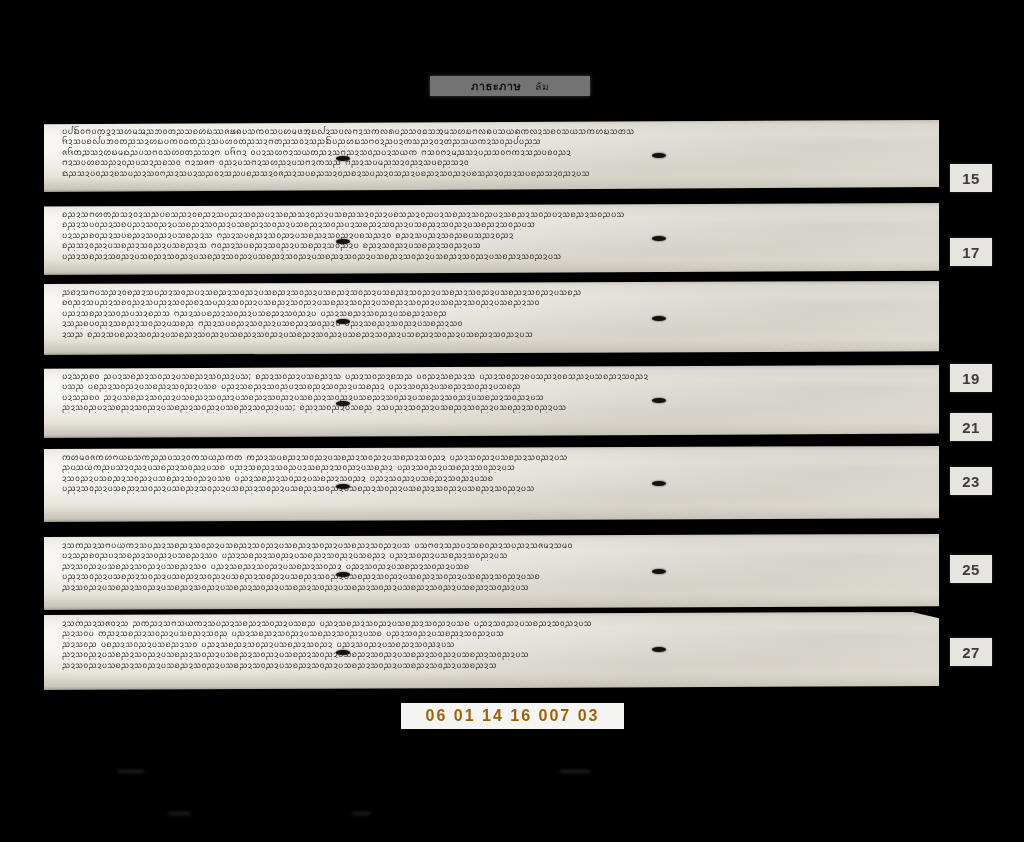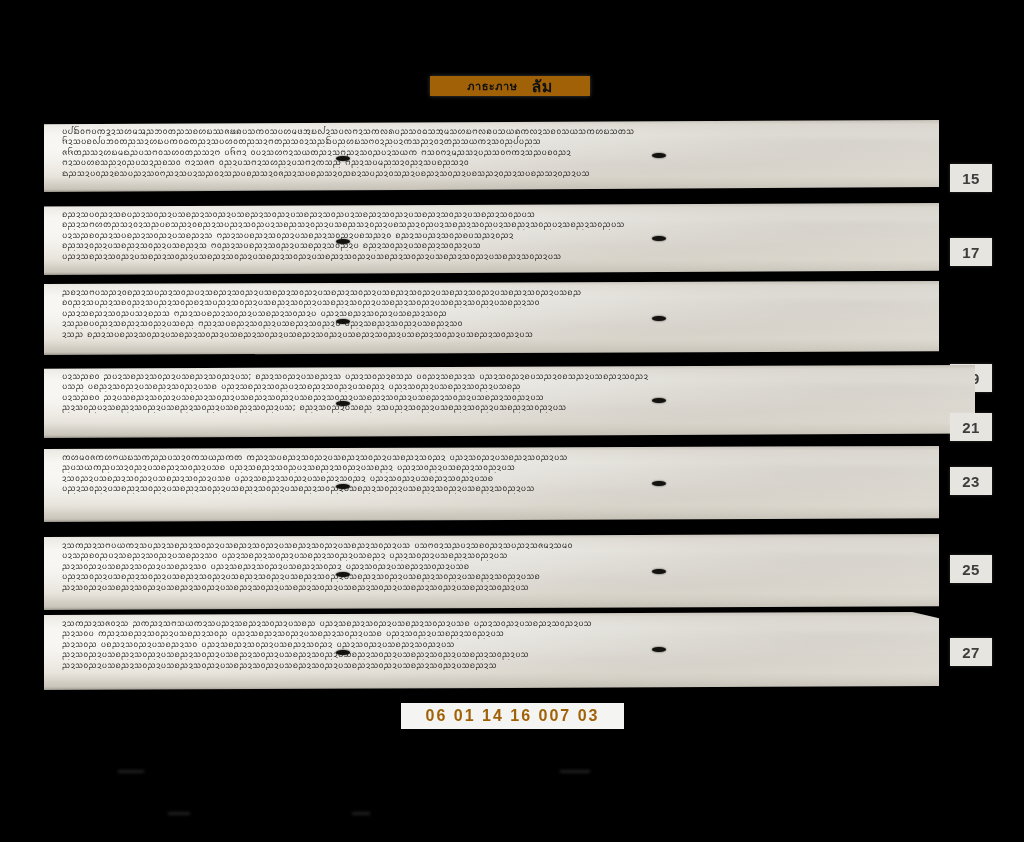--- a/index.html
+++ b/index.html
@@ -21,37 +21,37 @@
     background: #000000;
   }
 
   
   .header-label {
     position: absolute;
     left: 430px;
     top: 76px;
     width: 160px;
     height: 20px;
-    background: #a16207;
+    background: #737373;
     color: #111;
     font-size: 11px;
     letter-spacing: 0.5px;
     display: flex;
     align-items: center;
     justify-content: center;
     box-shadow: 0 0 4px rgba(255,255,255,0.25);
   }
   .header-label .hdr-left {
     font-size: 11px;
     font-weight: bold;
     margin-right: 14px;
   }
   .header-label .hdr-right {
-    font-size: 16px;
-    font-weight: bold;
+    font-size: 10px;
+    font-weight: normal;
   }
 
   
   .caption-label {
     position: absolute;
     left: 401px;
     top: 703px;
     width: 223px;
     height: 26px;
     background: #f4f4f2;
@@ -172,22 +172,22 @@
       <span class="ln">ᨻᨯᩈᨷᩉᨧᩈᨬᨯᩅᨬᨷᩈᨯᨬᨧᩈᩅ        ᨻᨯᩈᨩᨻ  ᩅᨬᨯᨷᩈᨻᨯᩈᩉᨬᨯᨷᩈᨻᨯᨠᩈᨬ        ᨻᨬᨯᩈᨷᨾᨬᩈᨯᩅᨬᨯᩈᨷᨧᨬᩈᨯᩅ</span>
       <span class="ln">ᨳᨬᩈᨯᨷᩅᨬᨯᨧᩈᨷᨬᨯᩈᩅᨻᨬᨯᩈᨷᨯᩈᨬᩅᨯᩈᨬᨷᨧᨬᩈᨯᩅᨩᨬᨯᩈᨷᨧᨬᩈᨯᩅᨬᨧᨯᩈᨷᨬᨯᩅᩈᨬᨯᨷᨧᨬᨯᩈᩅᨬᨯᨷᨧᩈᨬᨯᩅᨬᨯᩈᨷᨧᨬᩈᨯᩅᨬᨯᨷᩈ</span>
     </div>
     <div class="hole left" style="top:36px;"></div>
     <div class="hole right" style="top:33px;"></div>
   </div>
   <div class="folio" style="top:164px;">15</div>
 
   <div class="leaf" style="top:203px; height:72px; clip-path: polygon(0% 5%, 100% 0%, 100% 94%, 0% 100%);">
     <div class="script">
+      <span class="ln">ᨧᨬᨯᩈᨻᩉᨲᨬᩈᨯᩅᨯᩈᨬᨷᨧᩈᨬᨯᩅᨧᨬᨯᩈᨷᨬᨯᩈᩅᨬᨷᨯᩈᨧᨬᩈᨯᩅᨬᨯᨷᩈᨧᨬᩈᨯᩅᨬᨯᨷᨧᩈᨬᨯᩅᨬᨷᨯᩈᨧᨬᨯᩈᩅᨬᨷᨯᩈᨧᨬᨯᩈᩅᨬᨷᨯᩈᨧᨬᨯᩈᩅᨬᨷᩈ</span>
       <span class="ln">ᨧᨬᨯᩈᨷᩅᨬᨯᩈᨧᨷᨬᨯᩈᩅᨬᨯᨷᩈᨧᨬᨯᩈᩅᨬᨯᨷᩈᨧᨬᨯᩈᩅᨬᨯᨷᩈᨧᨬᨯᩈᩅᨬᨷᨯᩈᨧᨬᨯᩈᩅᨬᨯᨷᩈᨧᨬᨯᩈᩅᨬᨯᨷᩈᨧᨬᨯᩈᩅᨬᨷᩈ</span>
-      <span class="ln">ᨧᨬᨯᩈᨻᩉᨲᨬᩈᨯᩅᨯᩈᨬᨷᨧᩈᨬᨯᩅᨧᨬᨯᩈᨷᨬᨯᩈᩅᨬᨷᨯᩈᨧᨬᩈᨯᩅᨬᨯᨷᩈᨧᨬᩈᨯᩅᨬᨯᨷᨧᩈᨬᨯᩅᨬᨷᨯᩈᨧᨬᨯᩈᩅᨬᨷᨯᩈᨧᨬᨯᩈᩅᨬᨷᨯᩈᨧᨬᨯᩈᩅᨬᨷᩈ</span>
       <span class="ln">ᨷᨯᩈᨬᨧᩅᨬᨯᩈᨷᨧᨬᨯᩈᩅᨬᨯᨷᩈᨧᨬᨯᩈ      ᨻᨬᨯᩈᨷᨧᨬᨯᩈᩅᨬᨯᨷᩈᨧᨬᨯᩈᩅᨬᨯᨷᨧᩈᨬᨯᩅ        ᨧᨬᨯᩈᨷᨬᨯᩈᩅᨬᨧᨷᩈᨬᨯᩅᨬᨯ</span>
       <span class="ln">ᨧᨬᩈᨯᩅᨬᨯᨷᩈᨧᨬᨯᩈᩅᨬᨯᨷᩈᨧᨬᨯᩈ      ᨻᩅᨬᨯᩈᨷᨧᨬᨯᩈᩅᨬᨯᨷᩈᨧᨬᨯᩈᩅᨬᨯᨷ        ᨧᨬᨯᩈᩅᨬᨯᨷᩈᨧᨬᨯᩈᩅᨬᨯᨷᩈ</span>
       <span class="ln">ᨷᨬᨯᩈᨧᨬᨯᩈᩅᨬᨯᨷᩈᨧᨬᨯᩈᩅᨬᨯᨷᩈᨧᨬᨯᩈᩅᨬᨯᨷᩈᨧᨬᨯᩈᩅᨬᨯᨷᩈᨧᨬᨯᩈᩅᨬᨯᨷᩈᨧᨬᨯᩈᩅᨬᨯᨷᩈᨧᨬᨯᩈᩅᨬᨯᨷᩈᨧᨬᨯᩈᩅᨬᨯᨷᩈ</span>
     </div>
     <div class="hole left" style="top:36px;"></div>
     <div class="hole right" style="top:33px;"></div>
   </div>
   <div class="folio" style="top:238px;">17</div>
 
   <div class="leaf" style="top:281px; height:74px; clip-path: polygon(0% 4%, 100% 0%, 100% 95%, 0% 100%);">
@@ -196,21 +196,21 @@
       <span class="ln">ᨧᩅᨬᨯᩈᨷᨬᨯᩈᨧᩅᨬᨯᩈᨷᨬᨯᩈᩅᨬᨧᨯᩈᨷᨬᨯᩈᩅᨬᨯᨷᩈᨧᨬᨯᩈᩅᨬᨯᨷᩈᨧᨬᨯᩈᩅᨬᨯᨷᩈᨧᨬᨯᩈᩅᨬᨯᨷᩈᨧᨬᨯᩈᩅᨬᨯᨷᩈᨧᨬᨯᩈᩅ</span>
       <span class="ln">ᨷᨬᨯᩈᨧᨬᨯᩈᩅᨬᨷᩈᨯᨧᨬᩈ       ᨻᨬᨯᩈᨷᨧᨬᨯᩈᩅᨬᨯᨷᩈᨧᨬᨯᩈᩅᨬᨯᨷ         ᨷᨬᨯᩈᨧᨬᨯᩈᩅᨬᨯᨷᩈᨧᨬᨯᩈᩅᨬ</span>
       <span class="ln">ᨯᩈᨬᨧᨷᩅᨬᨯᩈᨧᨬᨯᩈᩅᨬᨯᨷᩈᨧᨬ      ᨻᨬᨯᩈᨷᨧᨬᨯᩈᩅᨬᨯᨷᩈᨧᨬᨯᩈᩅᨬᨯᨷ        ᨷᨬᨯᩈᨧᨬᨯᩈᩅᨬᨯᨷᩈᨧᨬᨯᩈᩅ</span>
       <span class="ln">ᨯᩈᨬ ᨧᨬᨯᩈᨷᨧᨬᨯᩈᩅᨬᨯᨷᩈᨧᨬᨯᩈᩅᨬᨯᨷᩈᨧᨬᨯᩈᩅᨬᨯᨷᩈᨧᨬᨯᩈᩅᨬᨯᨷᩈᨧᨬᨯᩈᩅᨬᨯᨷᩈᨧᨬᨯᩈᩅᨬᨯᨷᩈᨧᨬᨯᩈᩅᨬᨯᨷᩈ</span>
     </div>
     <div class="hole left" style="top:38px;"></div>
     <div class="hole right" style="top:35px;"></div>
   </div>
   <div class="folio" style="top:320px;margin-top:44px;">19</div>
 
-  <div class="leaf" style="top:365px; height:73px; clip-path: polygon(0% 5%, 100% 0%, 100% 94%, 0% 100%); padding-left: 36px;">
+  <div class="leaf" style="top:365px; height:73px; clip-path: polygon(0% 5%, 100% 0%, 100% 94%, 0% 100%);">
     <div class="script">
       <span class="ln">ᨷᨯᩈᨬᨧᩅ ᨬᨷᨯᩈᨧᨬᨯᩈᩅᨬᨯᨷᩈᨧᨬᨯᩈᩅᨬᨯᨷᩈ; ᨧᨬᨯᩈᩅᨬᨯᨷᩈᨧᨬᨯᩈ ᨷᨬᨯᩈᩅᨬᨯᨧᩈᨬ ᨷᩅᨬᨯᩈᨧᨬᨯᩈ ᨷᨬᨯᩈᩅᨬᨯᨧᨷᩈᨬᨯᩅᨧᩈᨬᨯᨷᩈᨧᨬᨯᩈᩅᨬᨯ</span>
       <span class="ln">ᨷᩈᨬ ᨷᨧᨬᨯᩈᩅᨬᨯᨷᩈᨧᨬᨯᩈᩅᨬᨯᨷᩈᨧ       ᨷᨬᨯᩈᨧᨬᨯᩈᩅᨬᨷᨯᩈᨧᨬᨯᩈᩅᨬᨯᨷᩈᨧᨬᨯ        ᨷᨬᨯᩈᩅᨬᨯᨷᩈᨧᨬᨯᩈᩅᨬᨯᨷᩈᨧᨬ</span>
       <span class="ln">ᨷᨯᩈᨬᨧᩅ ᨬᨯᨷᩈᨧᨬᨯᩈᩅᨬᨯᨷᩈᨧᨬᨯᩈᩅᨬᨯᨷᩈᨧᨬᨯᩈᩅᨬᨯᨷᩈᨧᨬᨯᩈᩅᨬᨯᨷᩈᨧᨬᨯᩈᩅᨬᨯᨷᩈᨧᨬᨯᩈᩅᨬᨯᨷᩈᨧᨬᨯᩈᩅᨬᨯᨷᩈ</span>
       <span class="ln">ᨬᨯᩈᩅᨬᨷᨯᩈᨧᨬᨯᩈᩅᨬᨯᨷᩈᨧᨬᨯᩈᩅᨬᨯᨷᩈᨧᨬᨯᩈᩅᨬᨯᨷᩈ; ᨧᨬᨯᩈᩅᨬᨯᨷᩈᨧᨬ ᨯᩈᨷᨬᨯᩈᩅᨬᨯᨷᩈᨧᨬᨯᩈᩅᨬᨯᨷᩈᨧᨬᨯᩈᩅᨬᨯᨷᩈ</span>
     </div>
     <div class="hole left" style="top:36px;"></div>
     <div class="hole right" style="top:33px;"></div>
   </div>
   <div class="folio" style="top:413px;">21</div>

